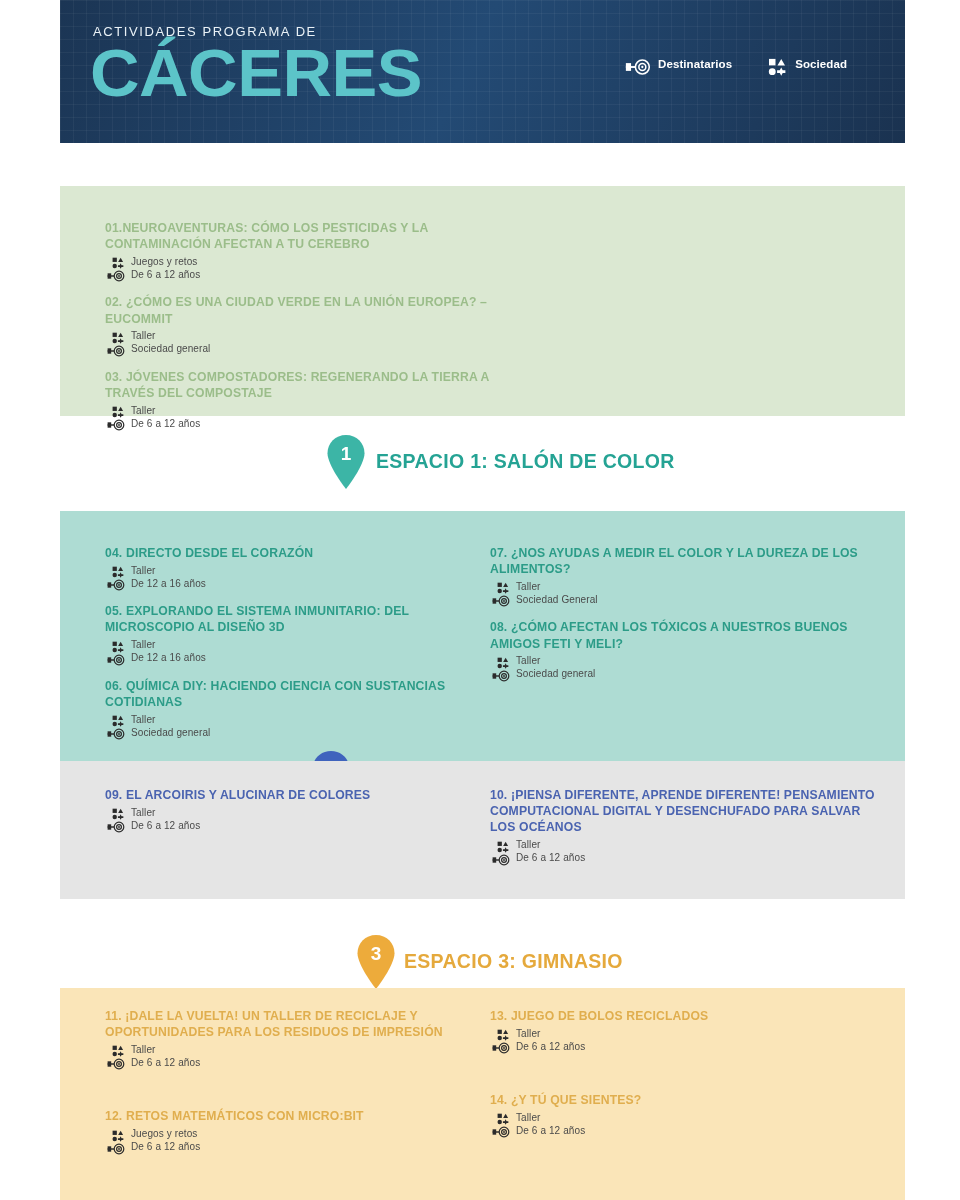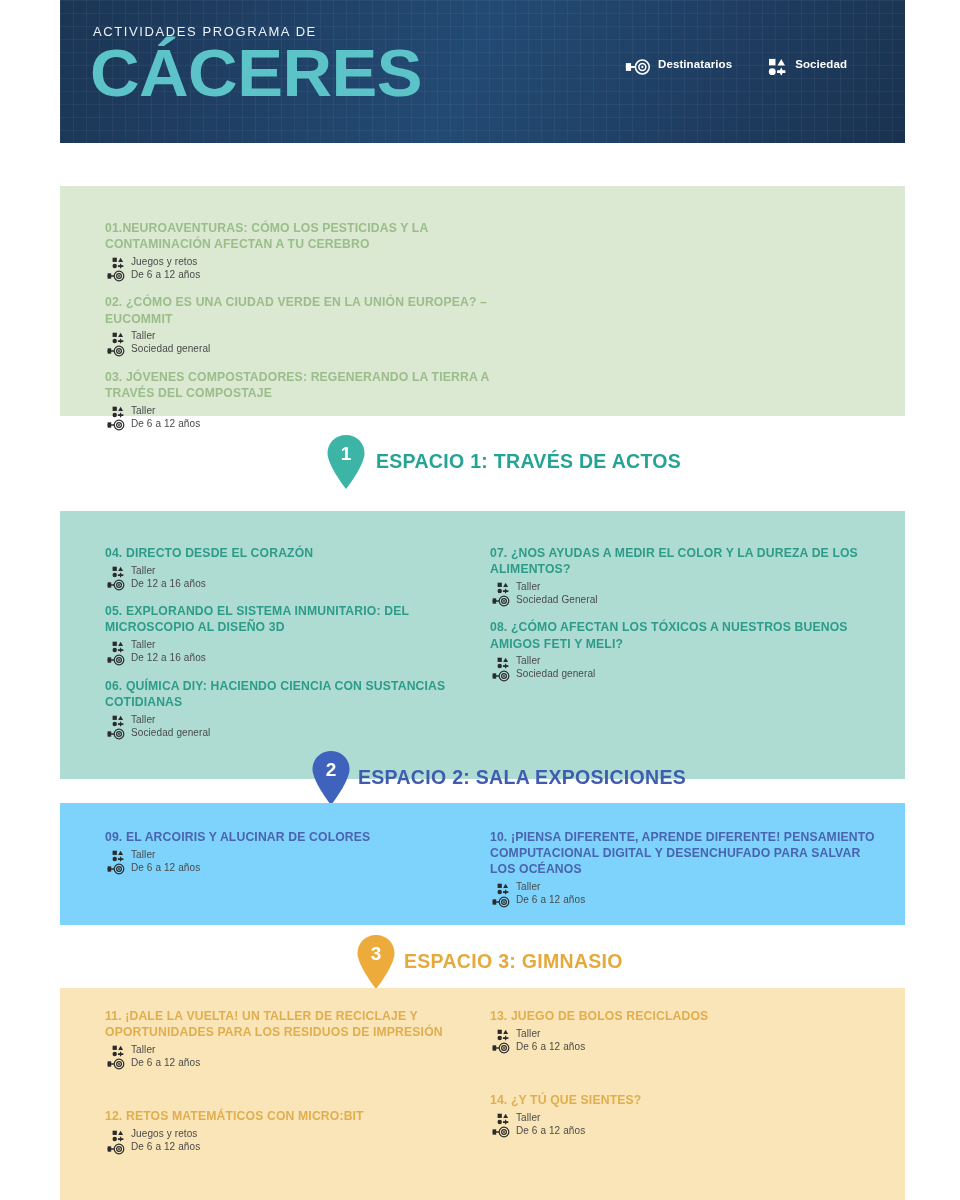--- a/index.html
+++ b/index.html
@@ -72,21 +72,21 @@
   .ic-fmt{width:13px;height:12px;margin-left:7px;}
   .ic-tgt{width:18px;height:12px;margin-left:2px;}
 
   
   #panel0{top:186px;height:230px;background:#dbe8d2;}
   .c-green{color:#9bbd8a;}
   
   #panel1{top:483px;height:268px;background:#aedcd3;margin-top:28px;}
   .c-teal{color:#2c9c88;}
   
-  #panel2{top:803px;height:122px;background:#7dd3fc;}
+  #panel2{top:761px;height:138px;background:#e5e5e5;}
   .c-blue{color:#4a63b0;}
   
   #panel3{top:988px;height:212px;background:#fae5b8;}
   .c-orange{color:#e0ae4e;}
 
   .sec-title.c-green{color:#9bbd8a;}
   .sec-title.c-teal{color:#25a394;}
   .sec-title.c-blue{color:#3f5cb0;}
   .sec-title.c-orange{color:#e5a93c;}
 
@@ -216,21 +216,21 @@
     </div>
   </div>
 
   <div class="sec-head" style="top:434px">
     <div class="pin" style="left:325px">
       <svg viewBox="0 0 42 56" width="42" height="56">
         <path d="M21 1 C10.5 1 2.5 9 2.5 19.2 C2.5 31.5 21 55 21 55 C21 55 39.5 31.5 39.5 19.2 C39.5 9 31.5 1 21 1 Z" fill="#3cb5a6"></path>
         <text x="21" y="25.5" text-anchor="middle" font-family="Liberation Sans, sans-serif" font-size="19" font-weight="700" fill="#ffffff">1</text>
       </svg>
     </div>
-    <div class="sec-title c-teal" style="left:376px">ESPACIO 1: TRAVÉS DE ACTOS</div>
+    <div class="sec-title c-teal" style="left:376px">ESPACIO 1: SALÓN DE COLOR</div>
   </div>
 
   <div class="panel" id="panel1">
     <div class="col colL" style="top:34px">
 
       <div class="act">
         <div class="act-title c-teal">04. DIRECTO DESDE EL CORAZÓN</div>
         <div class="meta">
           <span class="ic ic-fmt">
             <svg viewBox="0 0 22 20" width="13" height="12">

